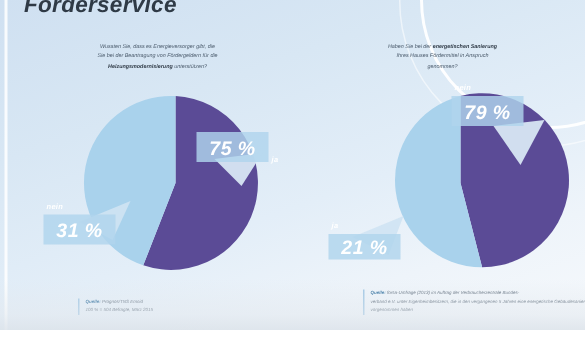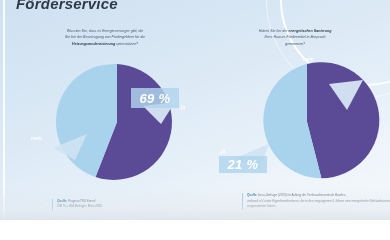--- a/index.html
+++ b/index.html
@@ -116,22 +116,23 @@
       <path d="M60,60 L60,2 A58,58 0 1,1 38.5,114.9 Z" fill="#5b4b96"></path>
 
       <path d="M60,60 L38.5,114.9 A58,58 0 0,1 60,2 Z" fill="#a9d2ec"></path>
 
       <path d="M86,44 L118,40 L104,62 Z" fill="#dbeaf6" opacity="0.92"></path>
       <path d="M30,72 L-4,86 L18,98 Z" fill="#cfe3f3" opacity="0.9"></path>
     </svg>
   </div>
 
   <div class="tag t-nein-l">nein</div>
+  <div class="callout big c-31">31 %</div>
 
-  <div class="callout big c-69">69 %</div>
+  <div class="callout big c-69">75 %</div>
   <div class="tag t-ja-l">ja</div>
 
   <div class="source s-left">
     <b>Quelle:</b><span> Prognos/TNS Emnid</span><br>
     <span>100 % = 504 Befragte, März 2015</span>
   </div>
 
   <div class="question q-right">
     <span>Haben Sie bei der </span><b>energetischen Sanierung</b><br>
     <span>Ihres Hauses Fördermittel in Anspruch</span><br>
@@ -143,20 +144,21 @@
 
       <path d="M60,60 L60,2 A58,58 0 1,1 74.4,116.2 Z" fill="#5b4b96"></path>
 
       <path d="M60,60 L74.4,116.2 A58,58 0 0,1 60,2 Z" fill="#a9d2ec"></path>
       <path d="M82,22 L116,18 L100,48 Z" fill="#dbeaf6" opacity="0.92"></path>
       <path d="M22,82 L-12,96 L12,108 Z" fill="#cfe3f3" opacity="0.9"></path>
     </svg>
   </div>
 
   <div class="tag t-nein-r">nein</div>
+  <div class="callout big c-79">79 %</div>
 
   <div class="tag t-ja-r">ja</div>
   <div class="callout big c-21">21 %</div>
 
   <div class="source s-right">
     <b>Quelle:</b><span> forsa-Umfrage (2013) im Auftrag der Verbraucherzentrale Bundes-</span><br>
     <span>verband e.V. unter Eigenheimbesitzern, die in den vergangenen 5 Jahren eine energetische Gebäudesanierung vorgenommen haben</span>
   </div>
 
   <div class="bottom-band"></div>

